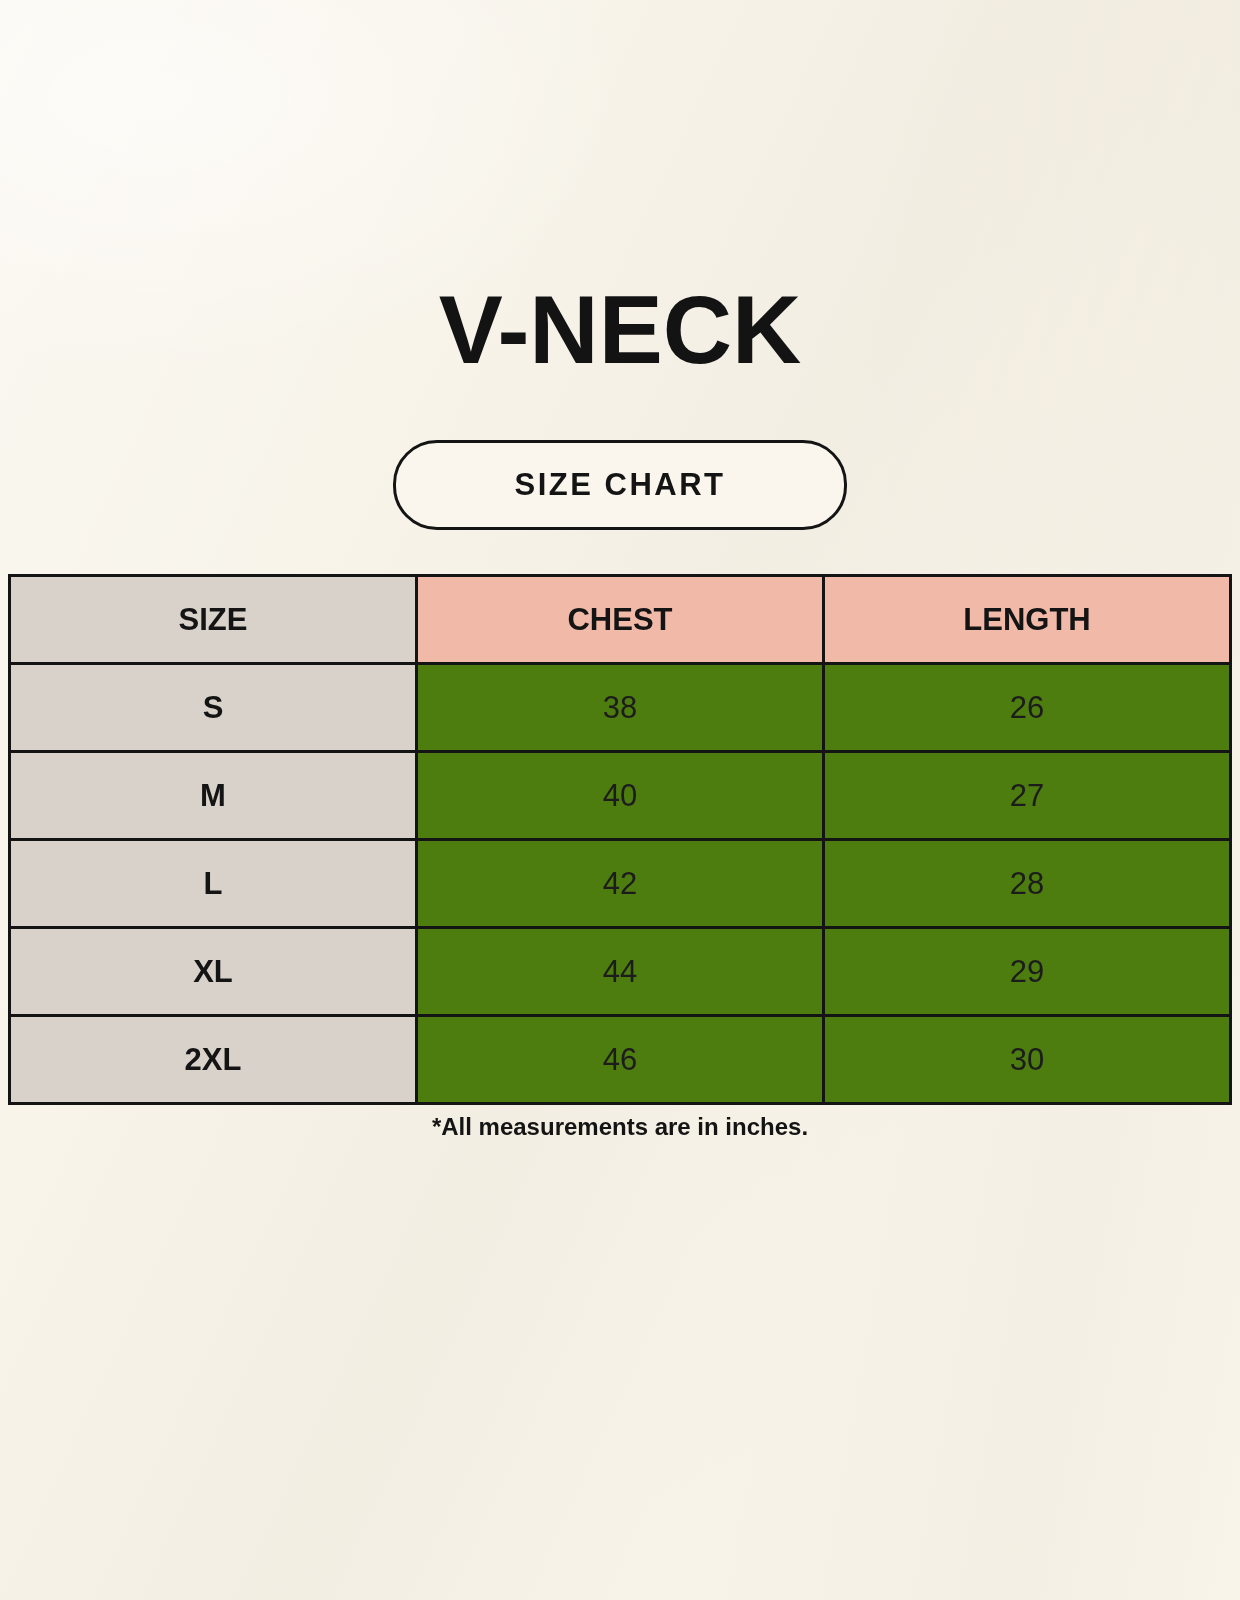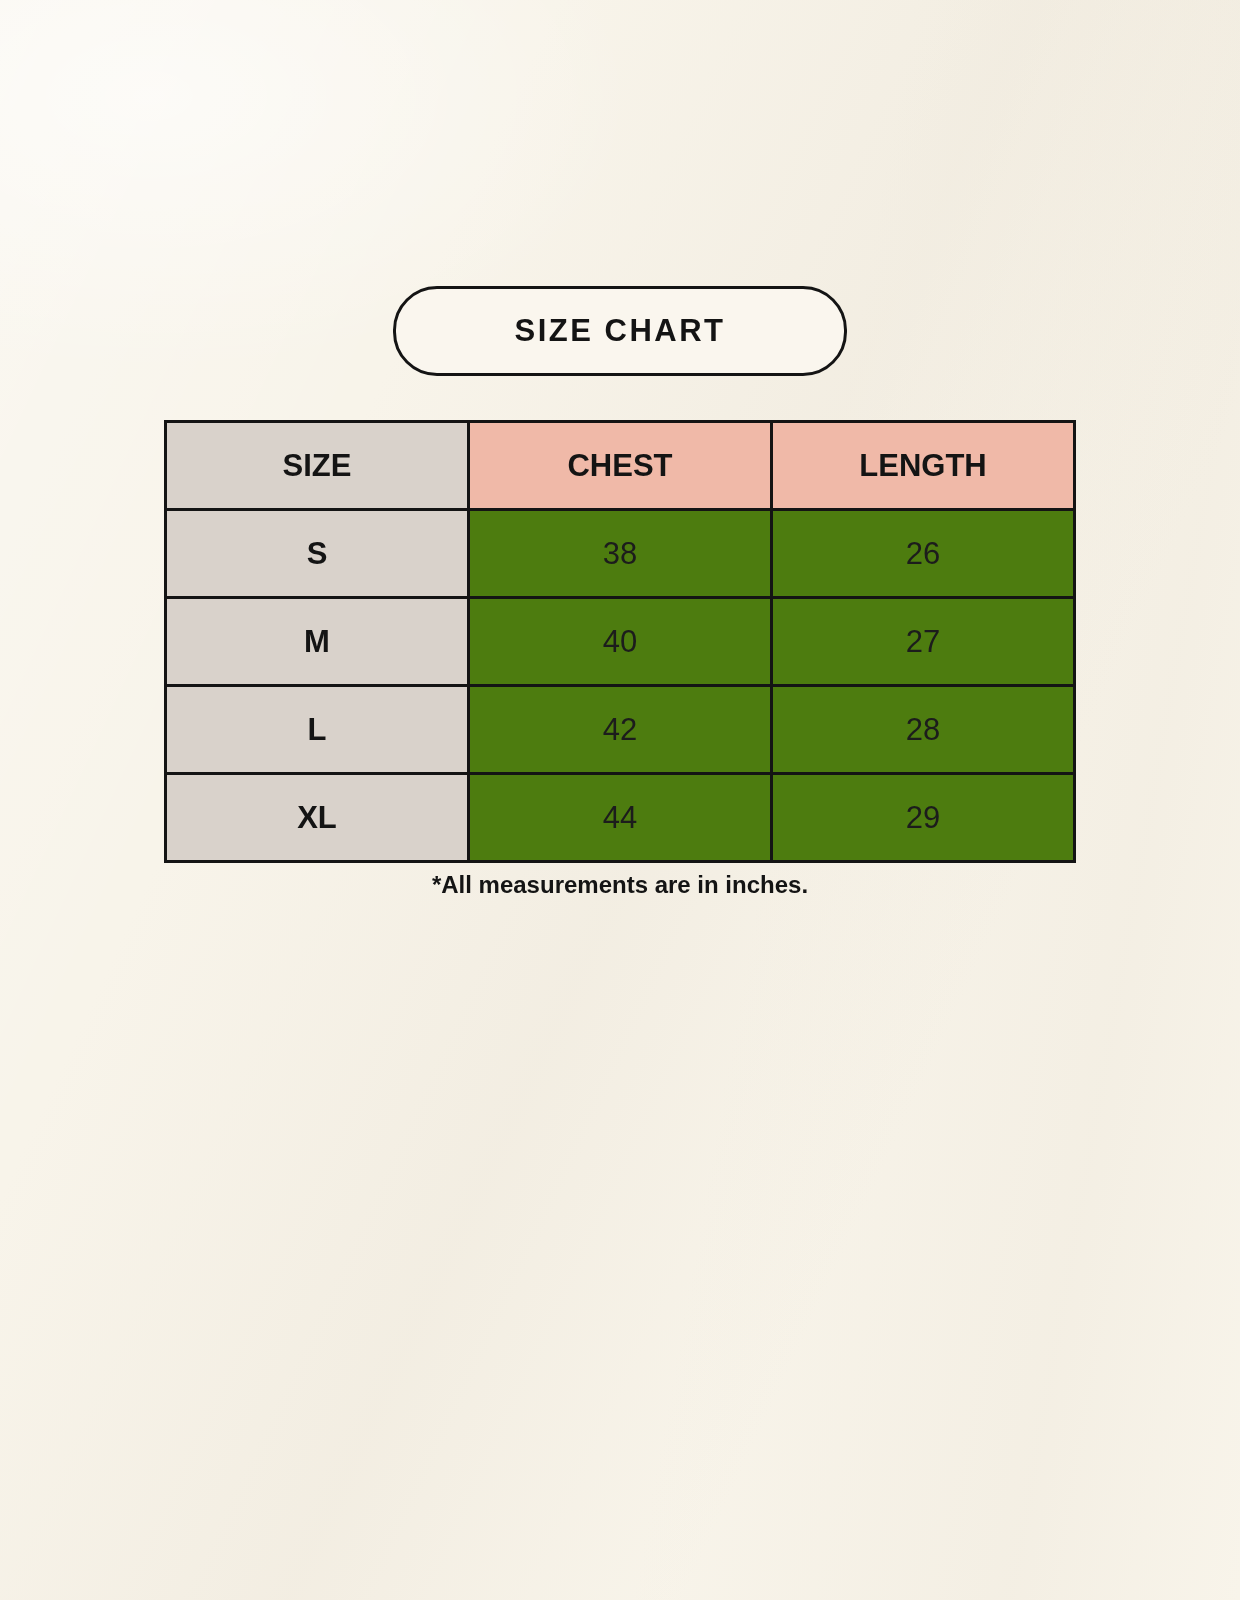--- a/index.html
+++ b/index.html
@@ -34,21 +34,21 @@
     background: #faf6ee;
     display: flex;
     align-items: center;
     justify-content: center;
     font-size: 31px;
     font-weight: 700;
     letter-spacing: 2.5px;
     cursor: pointer;
   }
   table.size-table {
-    width: 912px;
+    width: 1224px;
     margin: 44px auto 0;
     border-collapse: collapse;
     table-layout: fixed;
   }
   table.size-table th,
   table.size-table td {
     border: 3px solid #141414;
     text-align: center;
     vertical-align: middle;
     height: 85px;
@@ -66,20 +66,21 @@
     text-align: center;
     font-size: 24px;
     font-weight: 700;
     color: #141414;
   }
 </style>
 </head>
 <body>
 
 <div class="title">
+  <div>V-NECK</div>
 </div>
 
 <div class="pill">
   <span>SIZE CHART</span>
 </div>
 
 <table class="size-table">
   <thead>
     <tr>
       <th class="col-size">SIZE</th>
@@ -101,16 +102,21 @@
     <tr>
       <td class="size-cell">L</td>
       <td class="value-cell">42</td>
       <td class="value-cell">28</td>
     </tr>
     <tr>
       <td class="size-cell">XL</td>
       <td class="value-cell">44</td>
       <td class="value-cell">29</td>
     </tr>
+    <tr>
+      <td class="size-cell">2XL</td>
+      <td class="value-cell">46</td>
+      <td class="value-cell">30</td>
+    </tr>
   </tbody>
 </table>
 
 <div class="footnote">*All measurements are in inches.</div>
 
 </body></html>

